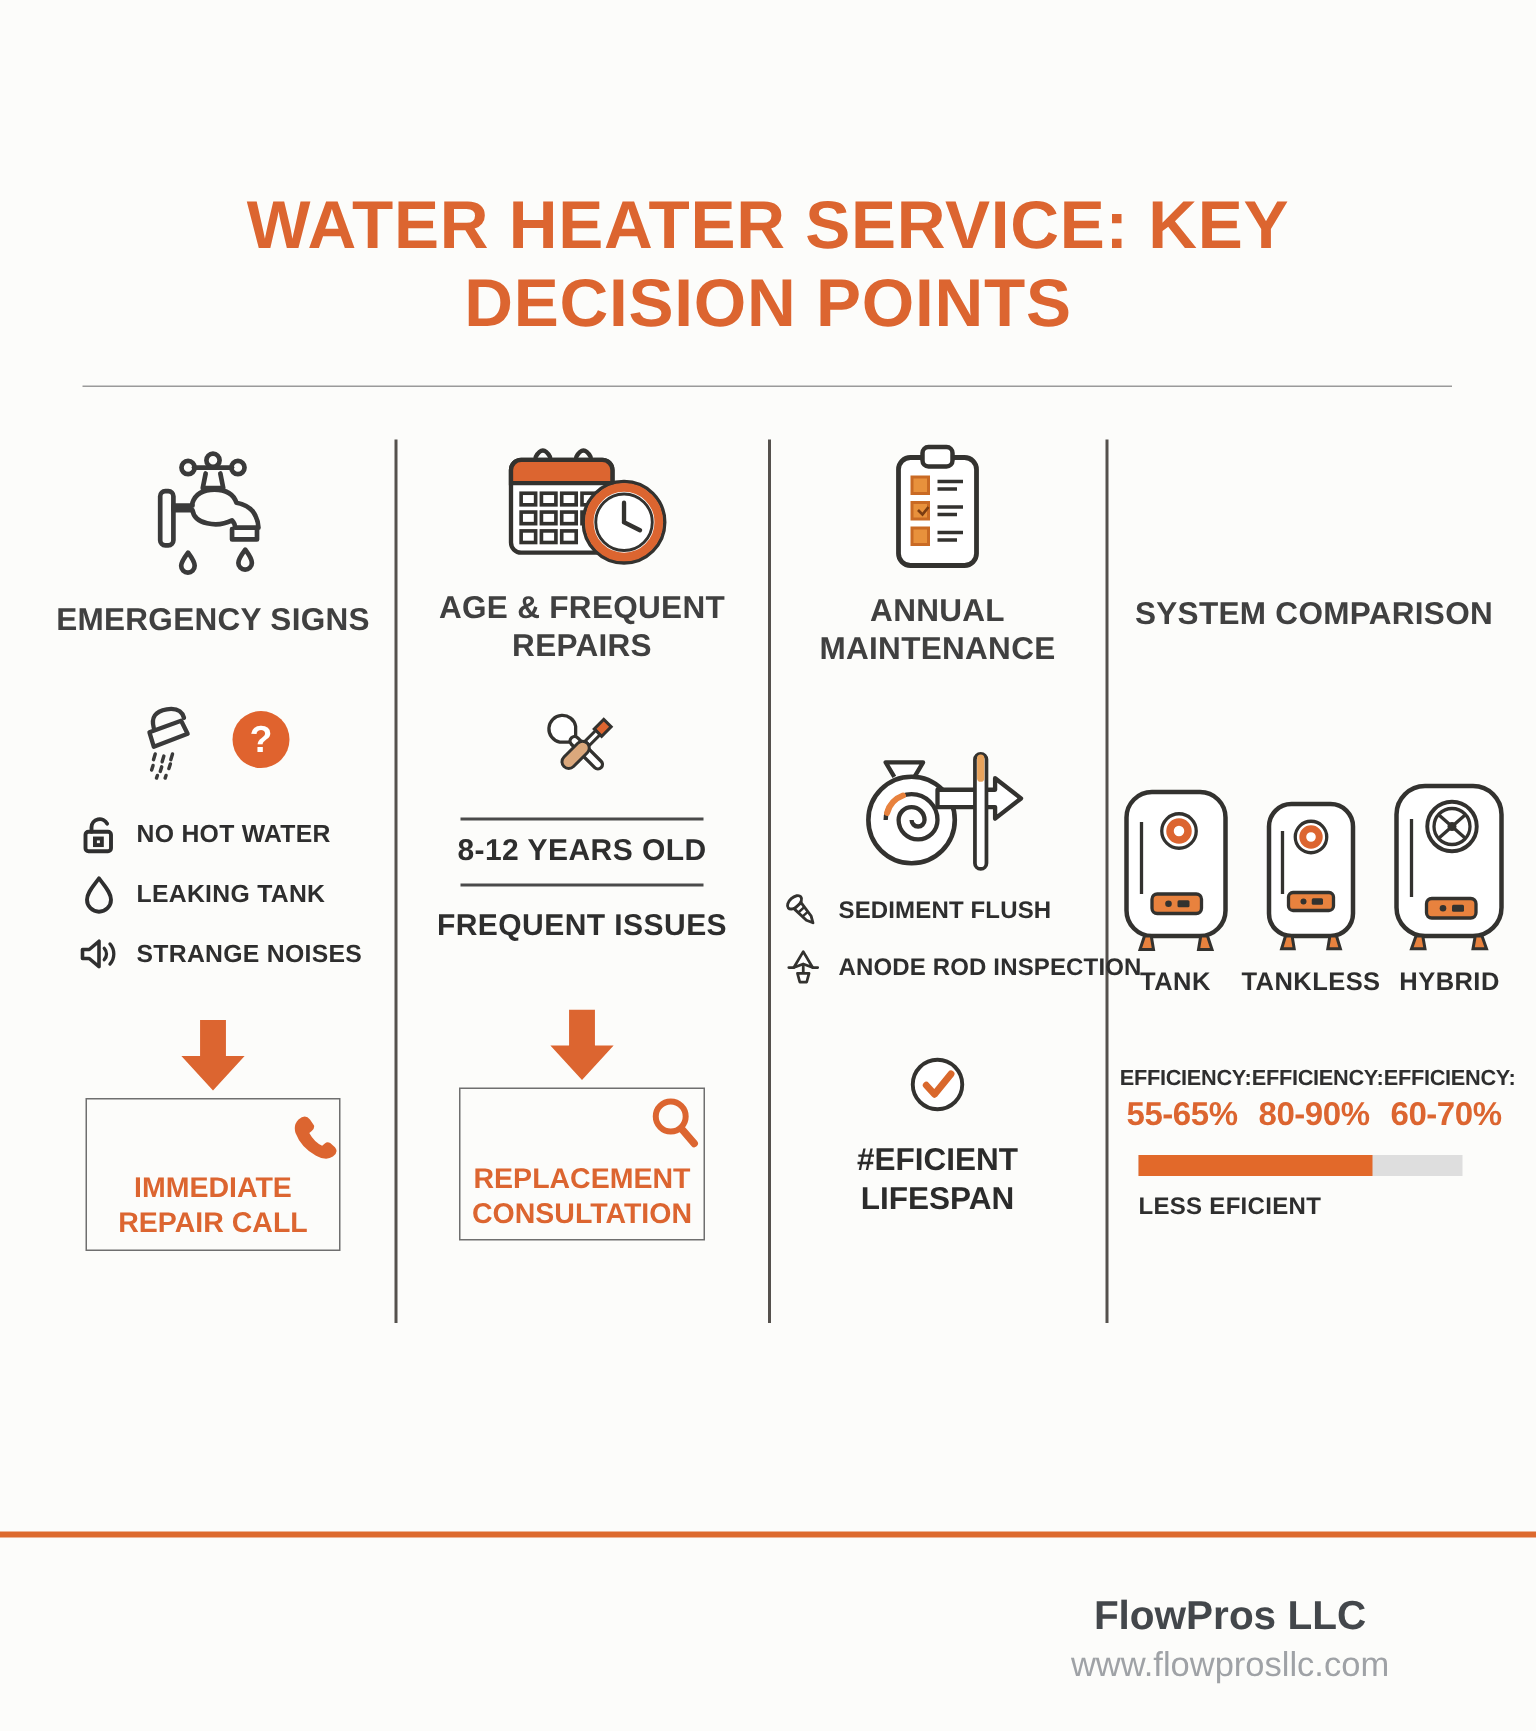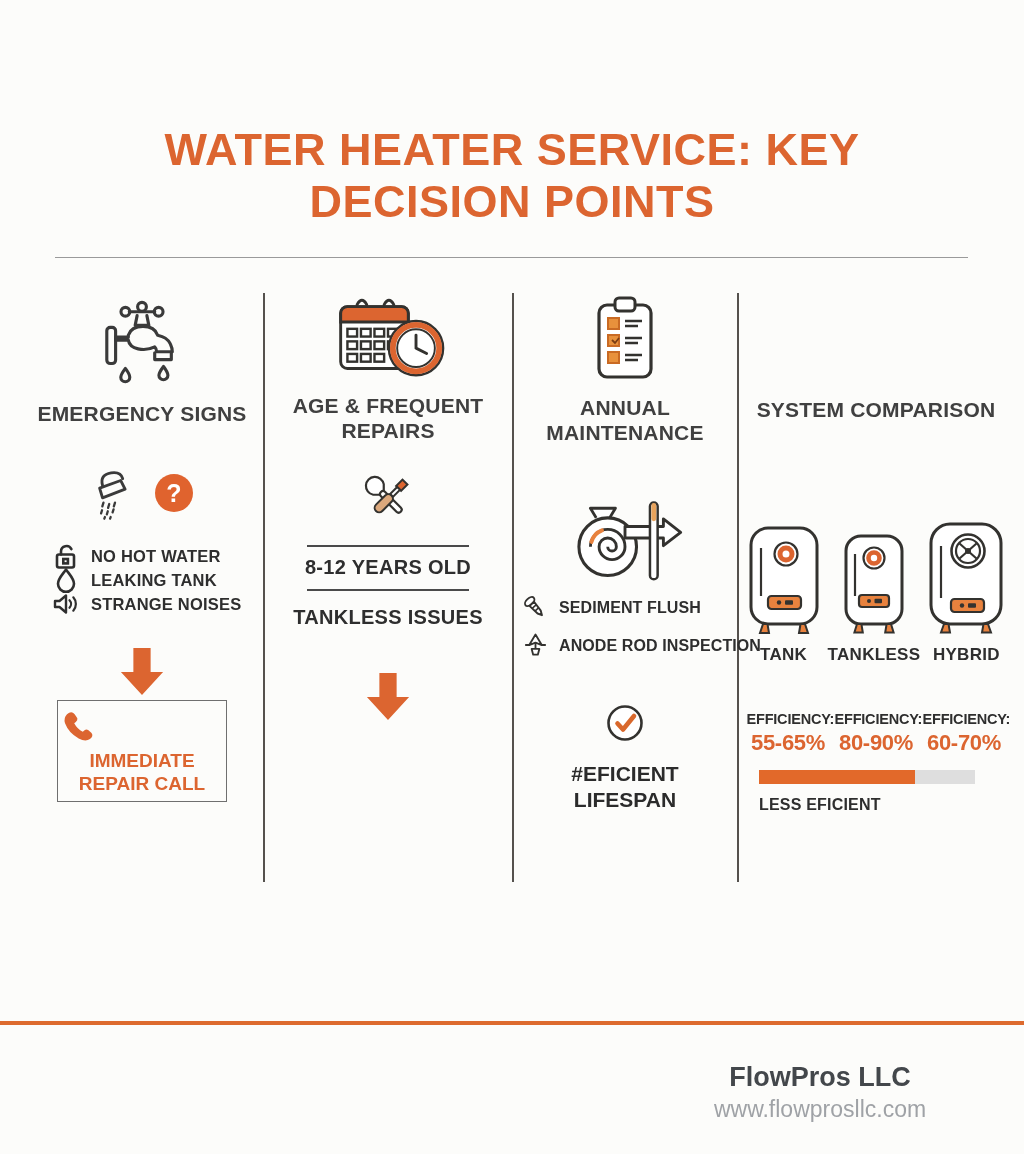--- a/index.html
+++ b/index.html
@@ -20,28 +20,28 @@
   .col4{left:745px;width:262px;}
   .col-heading{color:#404040;font-size:21px;font-weight:800;text-align:center;
                line-height:1.2;letter-spacing:.2px;}
   
   .c1-icon{margin-top:6px;}
   .c1-head{margin-top:14px;}
   .shower-row{margin-top:40px;display:flex;align-items:center;gap:16px;}
   .q-badge{width:38px;height:38px;border-radius:50%;background:#E0632E;color:#fff;
            display:flex;align-items:center;justify-content:center;
            font-size:25px;font-weight:800;}
-  .sign-list{margin-top:24px;display:flex;flex-direction:column;align-self:stretch;padding-left:24px;}
+  .sign-list{margin-top:24px;display:flex;flex-direction:column;gap:16px;align-self:stretch;padding-left:24px;}
   .sign-row{display:flex;align-items:center;gap:12px;height:24px;white-space:nowrap;}
   .sign-ic{width:27px;display:flex;justify-content:center;}
   .sign-label{font-size:16.5px;font-weight:700;letter-spacing:.2px;}
   .down-arrow{margin-top:32px;}
   .c2 .down-arrow{margin-top:44px;}
   .action-box{margin-top:4px;width:168px;height:100px;border:1.6px solid #6F6F6F;
-              display:flex;flex-direction:column;align-items:flex-start;justify-content:center;gap:5px;}
+              display:flex;flex-direction:column;align-items:flex-end;justify-content:center;gap:5px;}
   .c2 .action-box{width:162px;}
   .action-label{color:#DC6530;font-size:19px;font-weight:800;text-align:center;line-height:1.22;}
   
   .c2-head{margin-top:10px;width:195px;}
   .tools-ic{margin-top:30px;}
   .fact-rule{margin-top:20px;width:162px;height:1.6px;background:#4A4A4A;}
   .fact{margin-top:9px;font-size:20px;font-weight:700;letter-spacing:.3px;}
   .fact-rule.r2{margin-top:10px;}
   .fact.f2{margin-top:15px;}
   
@@ -202,26 +202,33 @@
       <g transform="rotate(45 26 26)">
         <rect x="22.5" y="2" width="7" height="9" fill="#DC6530" stroke="#33322F" stroke-width="2"></rect>
         <path d="M24 11 h4 v10 h-4 z" fill="#FFFFFF" stroke="#33322F" stroke-width="2"></path>
         <rect x="21.5" y="21" width="9" height="22" rx="4.5" fill="#DBA87C" stroke="#33322F" stroke-width="2"></rect>
       </g>
     </svg>
 
     <div class="fact-rule"></div>
     <div class="fact">8-12 YEARS OLD</div>
     <div class="fact-rule r2"></div>
-    <div class="fact f2">TANKLESS ISSUES</div>
+    <div class="fact f2">FREQUENT ISSUES</div>
 
     <svg class="down-arrow" width="46" height="48" viewBox="0 0 48 50">
       <path d="M15 0 h18 v25 h13 L24 49 L2 25 h13 z" fill="#DC6530"></path>
     </svg>
 
+    <div class="action-box">
+      <svg width="38" height="40" viewBox="0 0 40 42">
+        <circle cx="17" cy="15" r="10.5" fill="none" stroke="#DC6530" stroke-width="4.2"></circle>
+        <path d="M24.5 23.5 L33.5 34" stroke="#DC6530" stroke-width="5.2" stroke-linecap="round"></path>
+      </svg>
+      <div class="action-label">REPLACEMENT CONSULTATION</div>
+    </div>
   </div>
 
   <div class="col col3 c3">
     <svg width="74" height="90" viewBox="0 0 74 90">
       <rect x="11" y="12" width="52" height="72" rx="8" fill="#FFFFFF" stroke="#33322F" stroke-width="3.2"></rect>
       <rect x="27" y="5" width="20" height="13" rx="4" fill="#FFFFFF" stroke="#33322F" stroke-width="3"></rect>
       <g>
         <rect x="20" y="25" width="11" height="11" fill="#E8913C" stroke="#C96A24" stroke-width="2"></rect>
         <path d="M37 28 h17 M37 33 h13" stroke="#33322F" stroke-width="2.3"></path>
         <rect x="20" y="42" width="11" height="11" fill="#E8913C" stroke="#C96A24" stroke-width="2"></rect>

